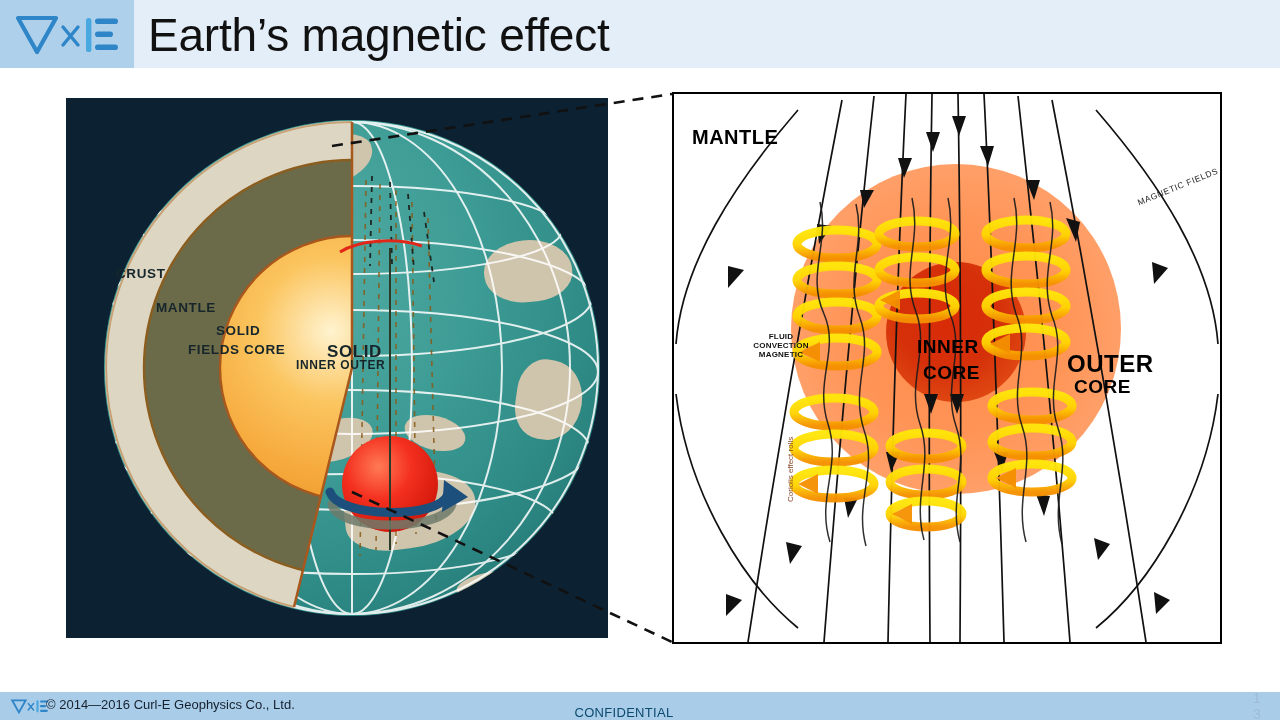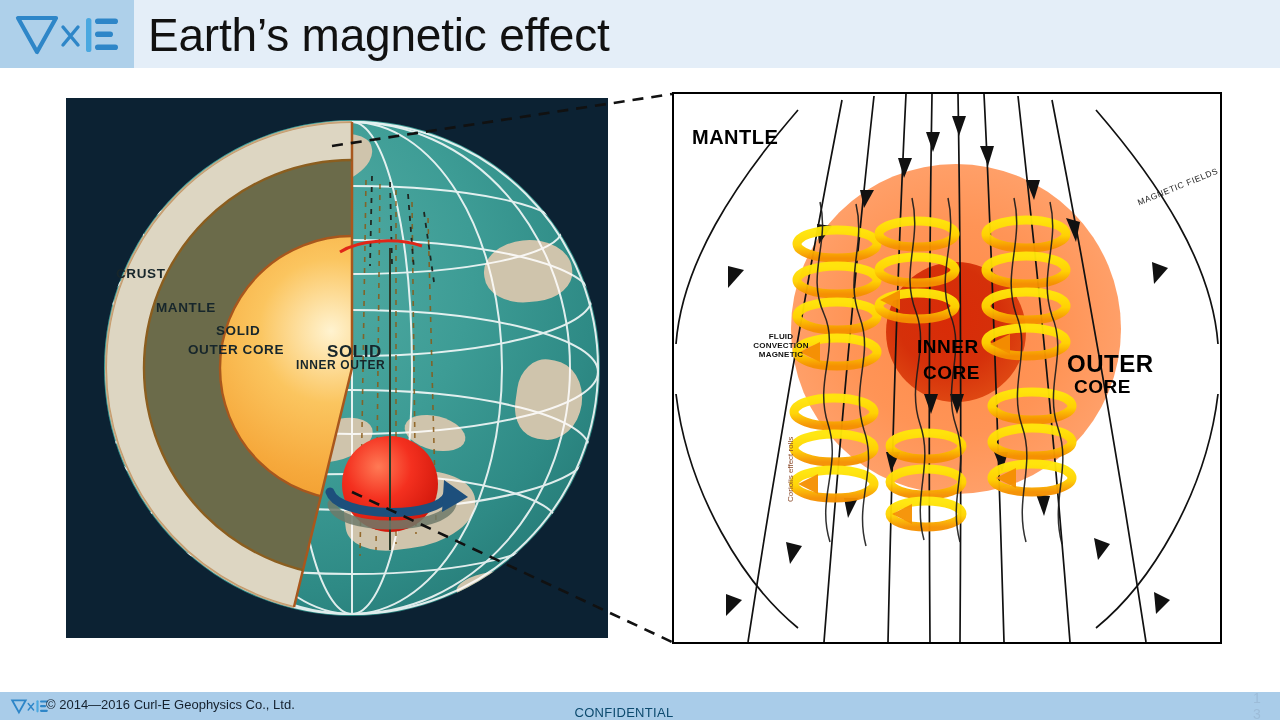--- a/index.html
+++ b/index.html
@@ -167,21 +167,21 @@
       <g>
         <path d="M228 384 C232 412 340 412 348 384" fill="none" stroke="#6e7a6a" stroke-width="9" stroke-linecap="round" opacity=".85"></path>
         <path d="M226 372 C234 398 336 400 344 374" fill="none" stroke="#1d4f7c" stroke-width="9" stroke-linecap="round"></path>
         <path d="M340 360 L364 377 L338 392 Z" fill="#1d4f7c"></path>
       </g>
     </svg>
 
     <span class="labelL" style="left:50px;top:168px;">CRUST</span>
     <span class="labelL" style="left:90px;top:202px;">MANTLE</span>
     <span class="labelL" style="left:150px;top:225px;">SOLID</span>
-    <span class="labelL" style="left:122px;top:244px;">OUTER CORE</span>
+    <span class="labelL" style="left:122px;top:244px;">FIELDS CORE</span>
     <span class="labelL" style="left:261px;top:244px;font-size:17px;">SOLID</span>
     <span class="labelL" style="left:230px;top:260px;font-size:12px;">INNER OUTER</span>
   </div>
 
   <svg class="connectors" viewBox="0 0 1280 720">
     <g stroke="#111" stroke-width="2.6" stroke-dasharray="11 8" fill="none">
       <path d="M332 146 L672 94"></path>
       <path d="M352 492 L672 642"></path>
     </g>
   </svg>

